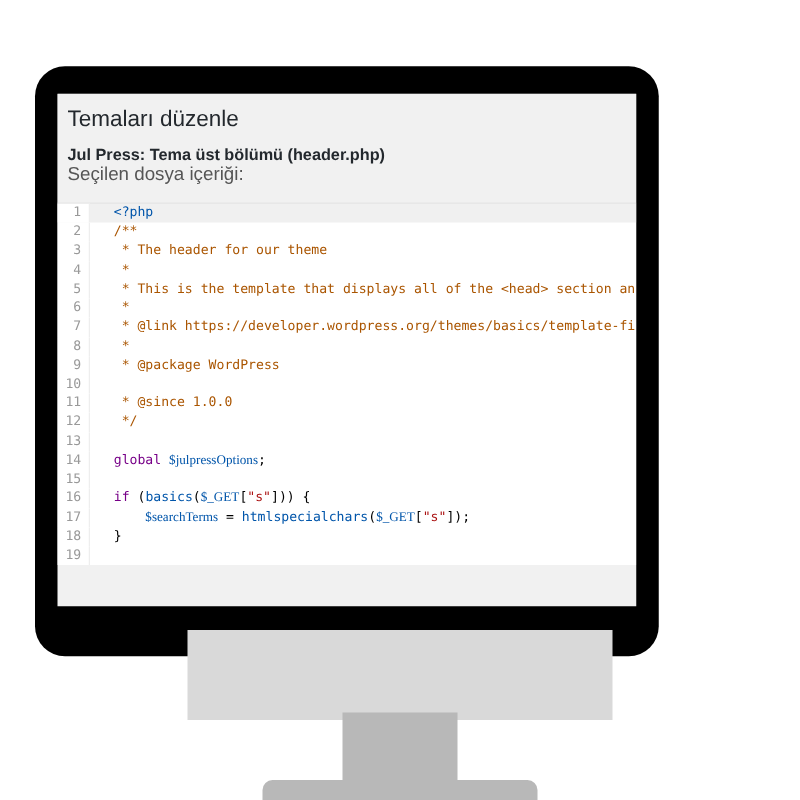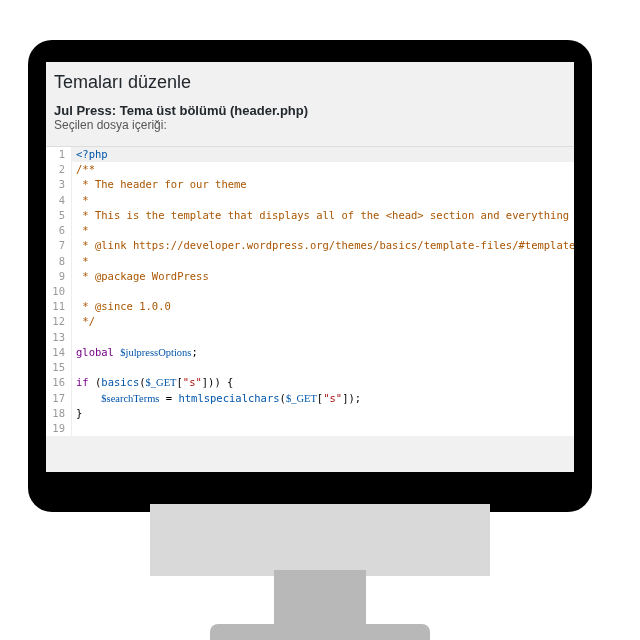--- a/index.html
+++ b/index.html
@@ -7,22 +7,22 @@
     width: 640px;
     height: 640px;
     background: #fff;
     font-family: -apple-system, "Segoe UI", Helvetica, Arial, sans-serif;
     position: relative;
     overflow: hidden;
   }
   .monitor {
     position: absolute;
     left: 28px;
-    top: 40px;
-    width: 564px;
+    top: 53px;
+    width: 499px;
     height: 472px;
     background: #000;
     border-radius: 24px;
     padding: 22px 18px 40px 18px;
   }
   .screen {
     width: 100%;
     height: 100%;
     background: #f1f1f1;
     overflow: hidden;
@@ -37,21 +37,21 @@
     font-weight: 400;
     color: #23282d;
     margin-bottom: 10px;
   }
   .subtitle {
     font-size: 13px;
     font-weight: 600;
     color: #23282d;
   }
   .label {
-    font-size: 12px;
+    font-size: 15px;
     color: #555;
     margin-bottom: 6px;
   }
   .editor {
     background: #fff;
     border-top: 1px solid #ddd;
     font-family: Consolas, Monaco, monospace;
     font-size: 10.5px;
     line-height: 1.45;
     position: relative;
@@ -64,21 +64,21 @@
   .ln {
     width: 26px;
     text-align: right;
     padding-right: 6px;
     color: #999;
     background: #fff;
     border-right: 1px solid #eee;
     flex: none;
     user-select: none;
   }
-  .code { padding-left: 4px; overflow: hidden; }
+  .code { padding-left: 19px; overflow: hidden; }
   .c-kw   { color: #708; }      
   .c-var  { color: #05a; font-family: Liberation Serif, serif; }      
   .c-cmt  { color: #a50; }      
   .c-str  { color: #a11; }      
   .c-fn   { color: #05a; }
   .c-php  { color: #05a; }
 
   .base {
     position: absolute;
     left: 150px;

